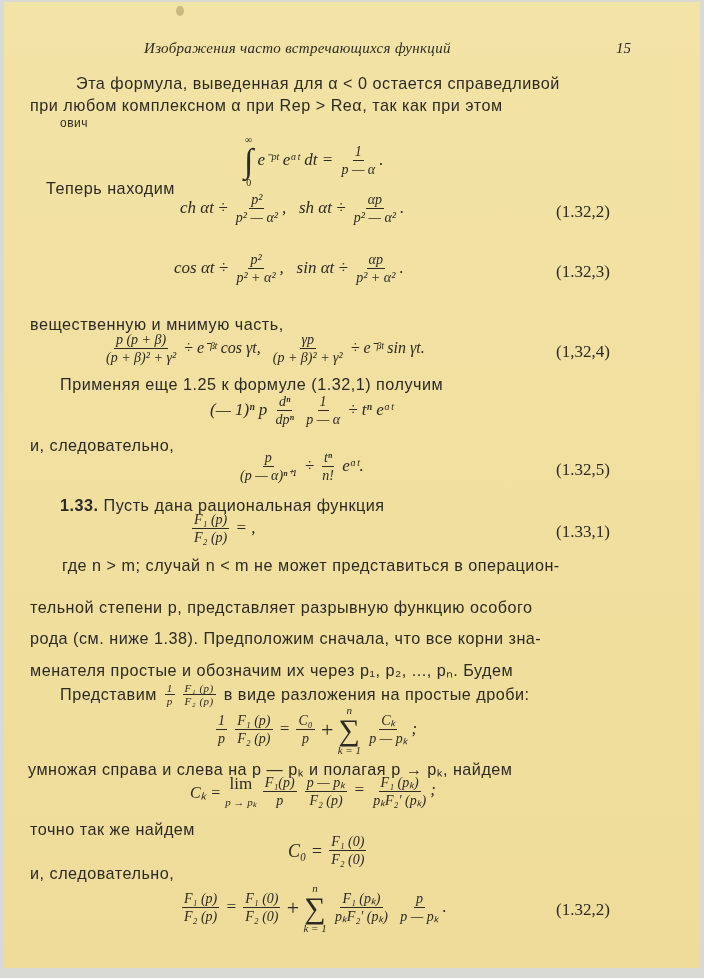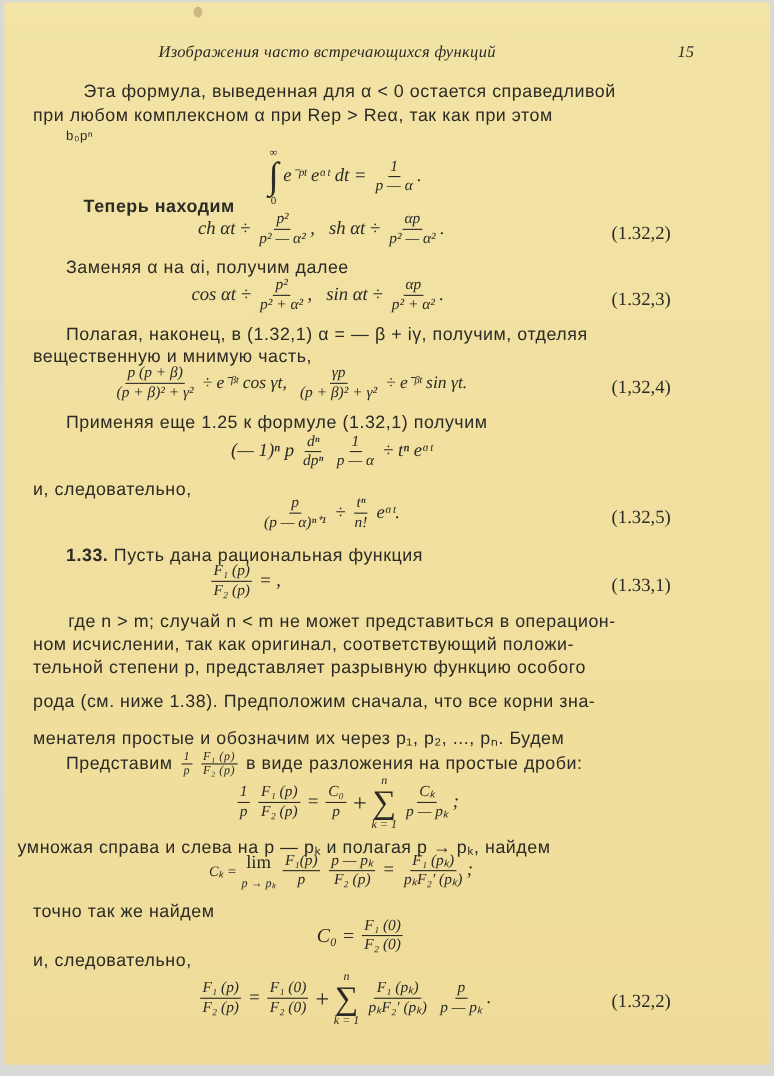--- a/index.html
+++ b/index.html
@@ -50,68 +50,66 @@
 <div class="page">
   <div class="blot"></div>
 
   <div class="hdr">
     <span class="hdr-title">Изображения часто встречающихся функций</span>
     <span class="hdr-num">15</span>
   </div>
 
   <div class="t" style="left:56px;top:72px;margin-left:16px;">Эта формула, выведенная для α &lt; 0 остается справедливой</div>
   <div class="t" style="left:26px;top:94px;">при любом комплексном α при Rep &gt; Reα, так как при этом</div>
-  <div class="t" style="left:56px;top:114px;font-size:12px;">b₀pⁿ</div>
+  <div class="t" style="left:56px;top:114px;font-size:12px;">ович</div>
 
   <div class="m" style="left:240px;top:132px;">
     <span style="display:inline-flex;flex-direction:column;align-items:center;vertical-align:middle;font-style:normal;">
       <span style="font-size:10px;">∞</span>
       <span class="big" style="font-size:34px;line-height:32px;">∫</span>
       <span style="font-size:10px;">0</span>
     </span>
     <span>e⁻ᵖᵗ eᵅᵗ dt =</span>
     <span class="frac">
         <span class="n">1</span>
         <span class="d">p — α</span>
       </span><span>.</span>
   </div>
 
-  <div class="t" style="left:72px;top:177px;font-weight:bold;">Теперь находим</div>
+  <div class="t" style="left:42px;top:177px;">Теперь находим</div>
 
   <div class="m" style="left:176px;top:190px;">
     <span>ch αt ÷</span>
     <span class="frac">
         <span class="n">p²</span>
         <span class="d">p² — α²</span>
       </span><span>,</span>
     &nbsp;&nbsp;<span>sh αt ÷</span>
     <span class="frac">
         <span class="n">αp</span>
         <span class="d">p² — α²</span>
       </span><span>.</span>
   </div>
   <div class="eqno" style="left:552px;top:200px;">(1.32,2)</div>
 
-  <div class="t" style="left:56px;top:232px;">Заменяя α на αi, получим далее</div>
 
   <div class="m" style="left:170px;top:250px;">
     <span>cos αt ÷</span>
     <span class="frac">
         <span class="n">p²</span>
         <span class="d">p² + α²</span>
       </span><span>,</span>
     &nbsp;&nbsp;<span>sin αt ÷</span>
     <span class="frac">
         <span class="n">αp</span>
         <span class="d">p² + α²</span>
       </span><span>.</span>
   </div>
   <div class="eqno" style="left:552px;top:260px;">(1.32,3)</div>
 
-  <div class="t" style="left:56px;top:293px;">Полагая, наконец, в (1.32,1) α = — β + iγ, получим, отделяя</div>
   <div class="t" style="left:26px;top:313px;">вещественную и мнимую часть,</div>
 
   <div class="m" style="left:98px;top:330px;font-size:16px;">
     <span class="frac">
         <span class="n">p (p + β)</span>
         <span class="d">(p + β)² + γ²</span>
       </span>
     <span>÷ e⁻ᵝᵗ cos γt,</span>
     &nbsp;<span class="frac">
         <span class="n">γp</span>
@@ -161,21 +159,20 @@
     <span class="frac">
         <span class="n">F₁ (p)</span>
         <span class="d">F₂ (p)</span>
       </span>
     <span>=</span>
     <span>,</span>
   </div>
   <div class="eqno" style="left:552px;top:520px;">(1.33,1)</div>
 
   <div class="t" style="left:26px;top:554px;margin-left:32px;">где n &gt; m; случай n &lt; m не может представиться в операцион-</div>
-  <div class="t" style="left:26px;top:575px;">ном исчислении, так как оригинал, соответствующий положи-</div>
   <div class="t" style="left:26px;top:596px;">тельной степени p, представляет разрывную функцию особого</div>
   <div class="t" style="left:26px;top:617px;margin-top:10px;">рода (см. ниже 1.38). Предположим сначала, что все корни зна-</div>
   <div class="t" style="left:26px;top:637px;margin-top:20px;">менателя простые и обозначим их через p₁, p₂, ..., pₙ. Будем</div>
 
   <div class="t" style="left:56px;top:680px;display:flex;align-items:center;">
     <span>Представим</span>
     <span class="m" style="position:static;font-size:13px;margin:0 6px;">
       <span class="frac">
           <span class="n" style="font-size:11px;line-height:12px;">1</span>
           <span class="d" style="font-size:11px;line-height:12px;">p</span>
@@ -207,24 +204,24 @@
         <span class="hi">n</span>
         <span class="s">∑</span>
         <span class="lo">k = 1</span>
       </span>
     <span class="frac">
         <span class="n">Cₖ</span>
         <span class="d">p — pₖ</span>
       </span><span>;</span>
   </div>
 
-  <div class="t" style="left:12px;top:756px;">умножая справа и слева на p — pₖ и полагая p → pₖ, найдем</div>
+  <div class="t" style="left:24px;top:756px;">умножая справа и слева на p — pₖ и полагая p → pₖ, найдем</div>
 
   <div class="m" style="left:186px;top:772px;">
-    <span style="font-size:13px;vertical-align:middle;">Cₖ =</span>
+    <span style="font-size:16px;vertical-align:middle;">Cₖ =</span>
     <span class="lim">
         <span>lim</span>
         <span class="under">p → pₖ</span>
       </span>
     <span class="frac">
         <span class="n">F₁(p)</span>
         <span class="d">p</span>
       </span>
     <span class="frac">
         <span class="n">p — pₖ</span>

